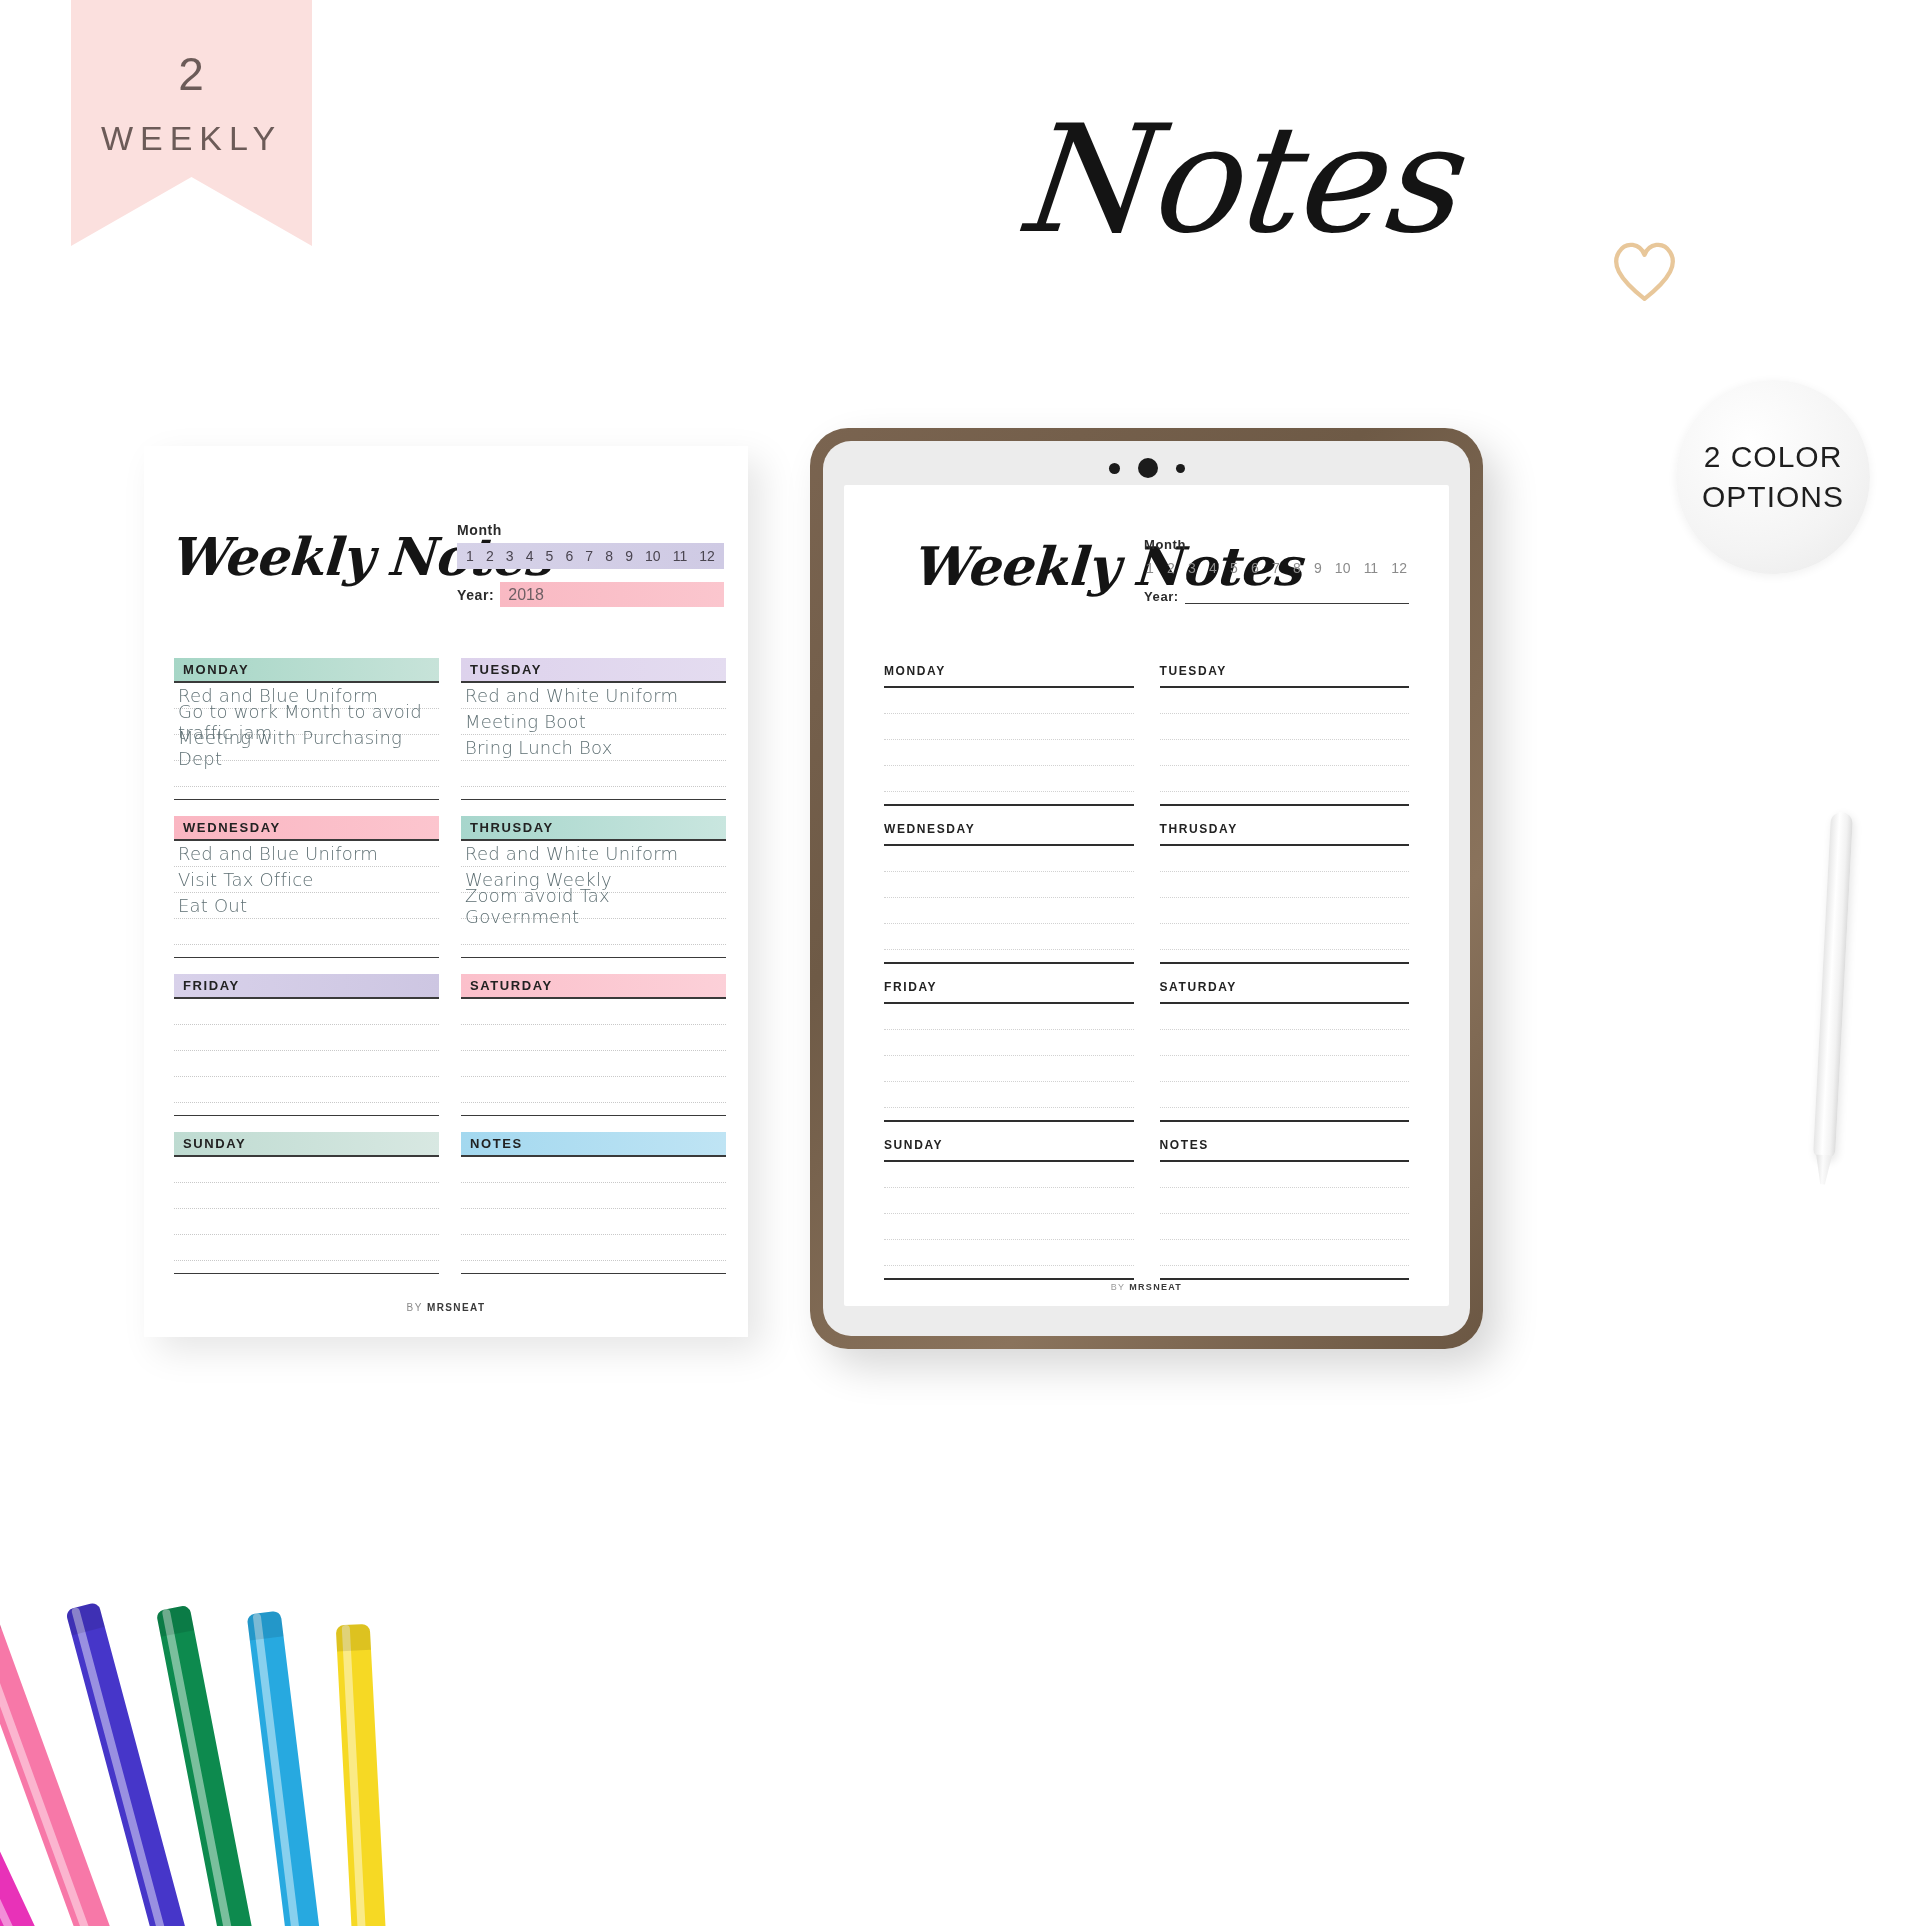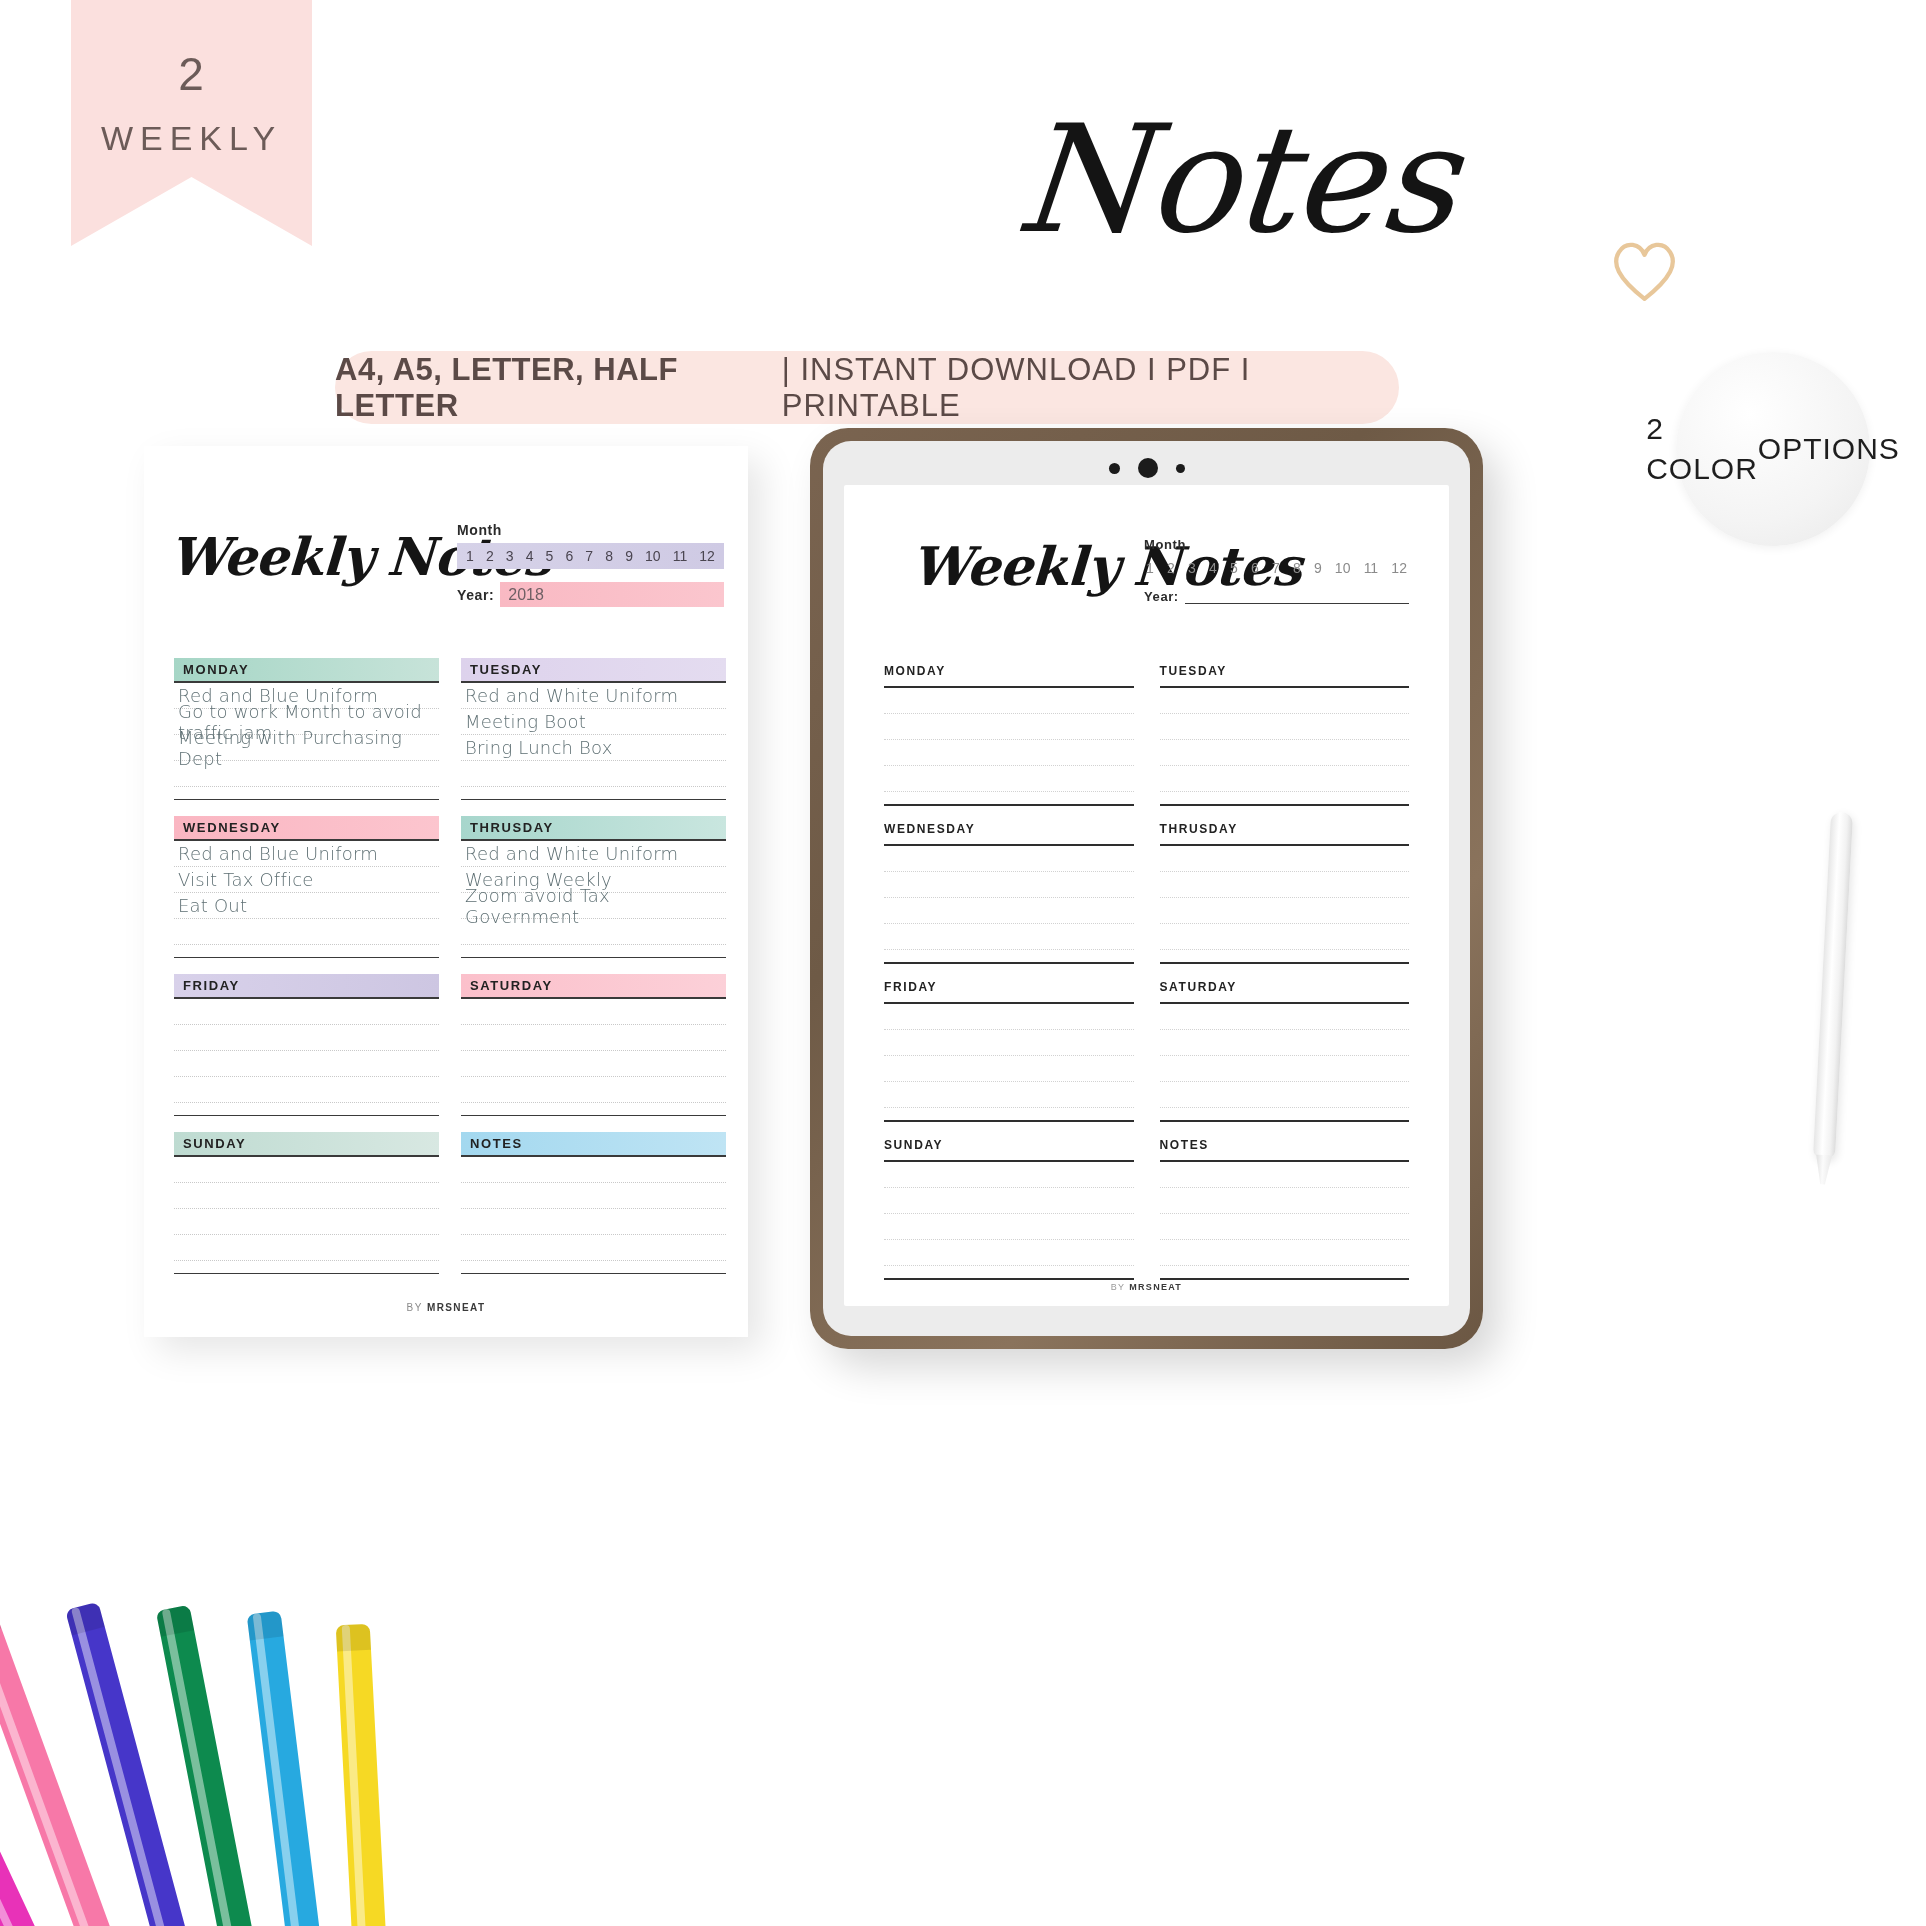--- a/index.html
+++ b/index.html
@@ -44,24 +44,24 @@
     position:absolute;left:335px;top:351px;width:1064px;height:73px;
     background:#fbe6e1;border-radius:37px;
     display:flex;align-items:center;justify-content:center;
     color:#5b4a47;
   }
   .format-bar .b{font-weight:700;font-size:31px;letter-spacing:0.5px;}
   .format-bar .r{font-weight:300;font-size:31px;letter-spacing:1px;}
 
   
   .opt-circle{
-    position:absolute;left:1676px;top:352px;width:194px;height:194px;border-radius:50%;
+    position:absolute;left:1676px;top:380px;width:194px;height:194px;border-radius:50%;
     background:radial-gradient(circle at 38% 32%,#ffffff 0%,#f4f4f4 60%,#e9e9e9 100%);
     box-shadow:0 2px 10px rgba(0,0,0,.06);
-    display:flex;flex-direction:row;align-items:center;justify-content:center;
+    display:flex;flex-direction:column;align-items:center;justify-content:center;
     color:#1e1e1e;
   }
   .opt-circle div{font-size:30px;letter-spacing:1px;line-height:1.34;font-weight:400;}
 
   
   .paper{
     position:absolute;left:144px;top:446px;width:604px;height:891px;
     background:#ffffff;box-shadow:14px 14px 34px rgba(0,0,0,.10);
   }
   .paper-inner{position:absolute;left:22px;top:54px;right:22px;bottom:20px;}
@@ -190,24 +190,20 @@
     <div class="lbl">WEEKLY</div>
   </div>
 
   <div class="title-wrap">
     <div class="title-notes">Notes</div>
     <svg class="heart-ico" viewBox="0 0 100 96">
       <path d="M50 88 C12 58 4 38 14 22 C24 6 44 10 50 26 C56 10 76 6 86 22 C96 38 88 58 50 88 Z" fill="none" stroke="#e8c79a" stroke-width="6" stroke-linejoin="round"></path>
     </svg>
   </div>
 
-  <div class="format-bar">
-    <span class="b">A4, A5, LETTER, HALF LETTER</span>
-    <span class="r">| INSTANT DOWNLOAD I PDF I PRINTABLE</span>
-  </div>
 
   <div class="opt-circle">
     <div>2 COLOR</div>
     <div>OPTIONS</div>
   </div>
 
   <div class="paper">
     <div class="paper-inner">
       <div class="p-title">Weekly Notes</div>
       <div class="p-monthblock">

